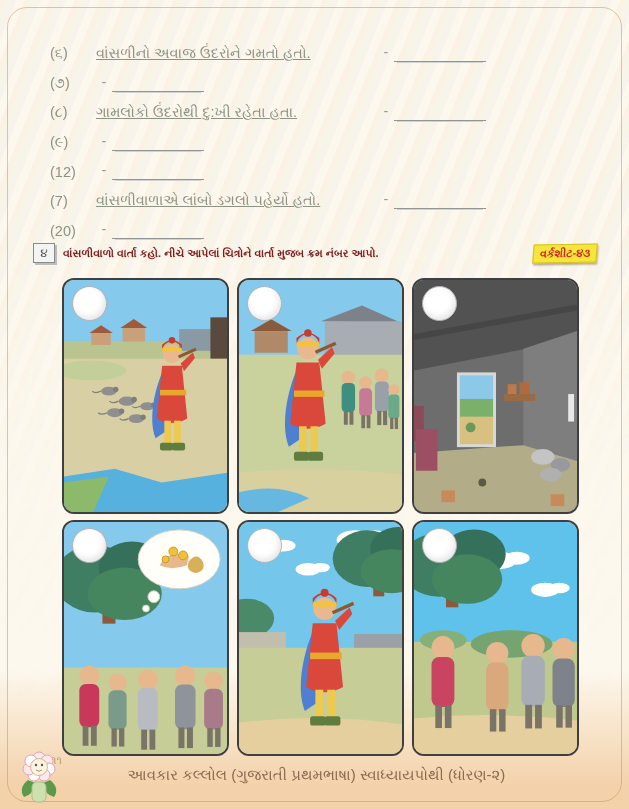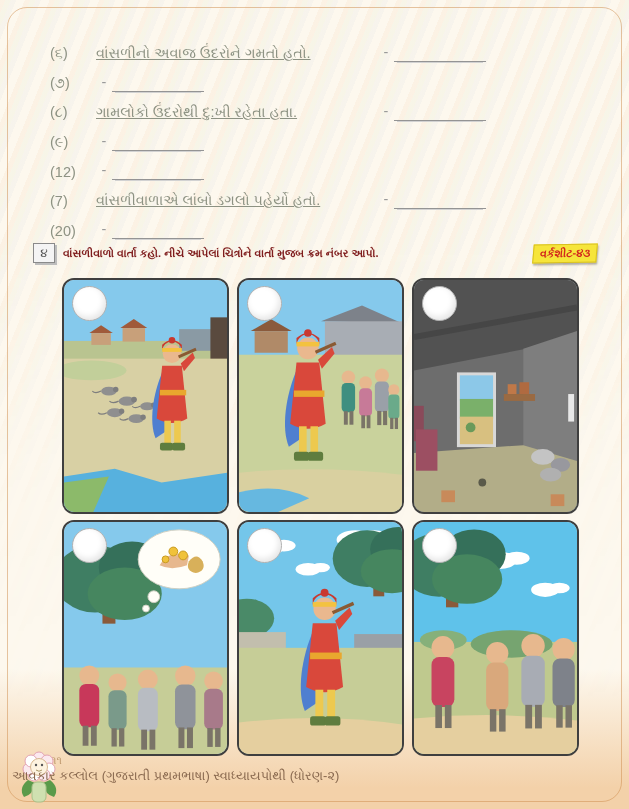--- a/index.html
+++ b/index.html
@@ -45,22 +45,22 @@
     color:#d3281e;font-weight:bold;font-size:11px;padding:2px 6px;white-space:nowrap;
     box-shadow:1px 2px 2px rgba(0,0,0,.3);}
   
   .grid{position:absolute;top:278px;left:62px;display:grid;
     grid-template-columns:repeat(3,167px);grid-auto-rows:236px;gap:6px 8px;}
   .card{position:relative;border:2px solid #3f3f3f;border-radius:12px;overflow:hidden;background:#cfe8f4;}
   .card svg{display:block;width:100%;height:100%;}
   .num-circle{position:absolute;top:6px;left:8px;width:33px;height:33px;border-radius:50%;
     background:#fff;border:1px solid #b0b0b0;box-shadow:inset -2px -3px 6px rgba(0,0,0,.1);}
   
-  .footer-text{position:absolute;left:12px;right:0;bottom:25px;text-align:left;
-    font-size:13px;color:#8a6a50;}
+  .footer-text{position:absolute;left:4px;right:0;bottom:25px;text-align:center;
+    font-size:15px;color:#8a6a50;}
   .mascot{position:absolute;left:16px;bottom:3px;width:46px;height:56px;}
   .page-num{position:absolute;left:11px;bottom:42px;font-size:11px;color:#bb9469;margin-left:40px;}
   .hidden-defs{position:absolute;width:0;height:0;overflow:hidden;}
 </style>
 </head>
 <body>
 
 <div class="bg-pattern"></div>
 <div class="bottom-band"></div>
 <div class="frame"></div>

